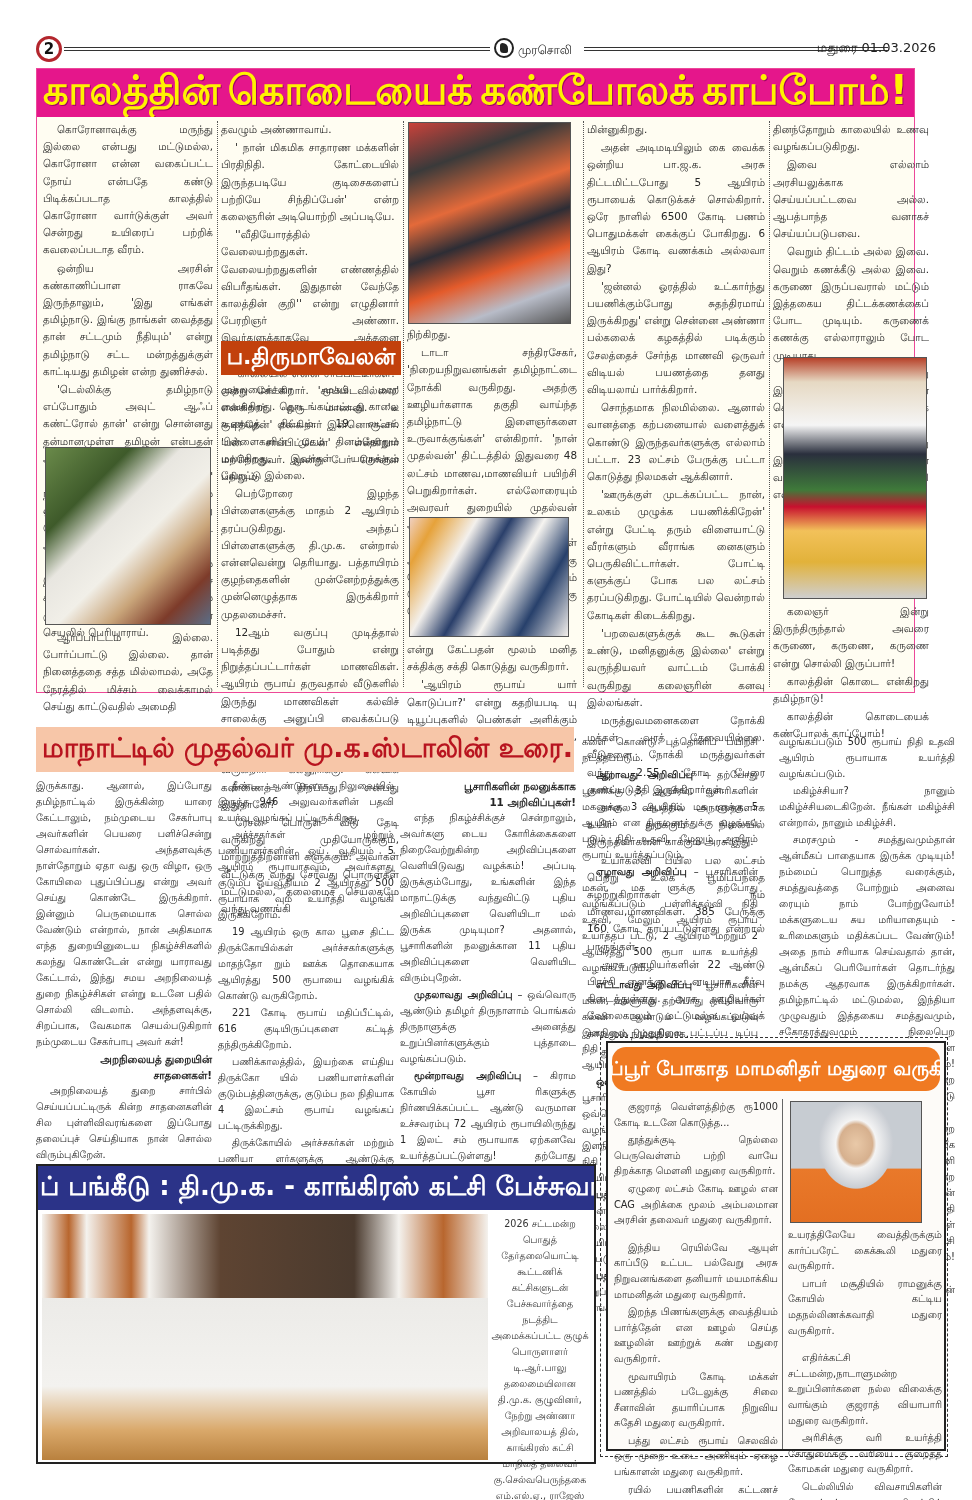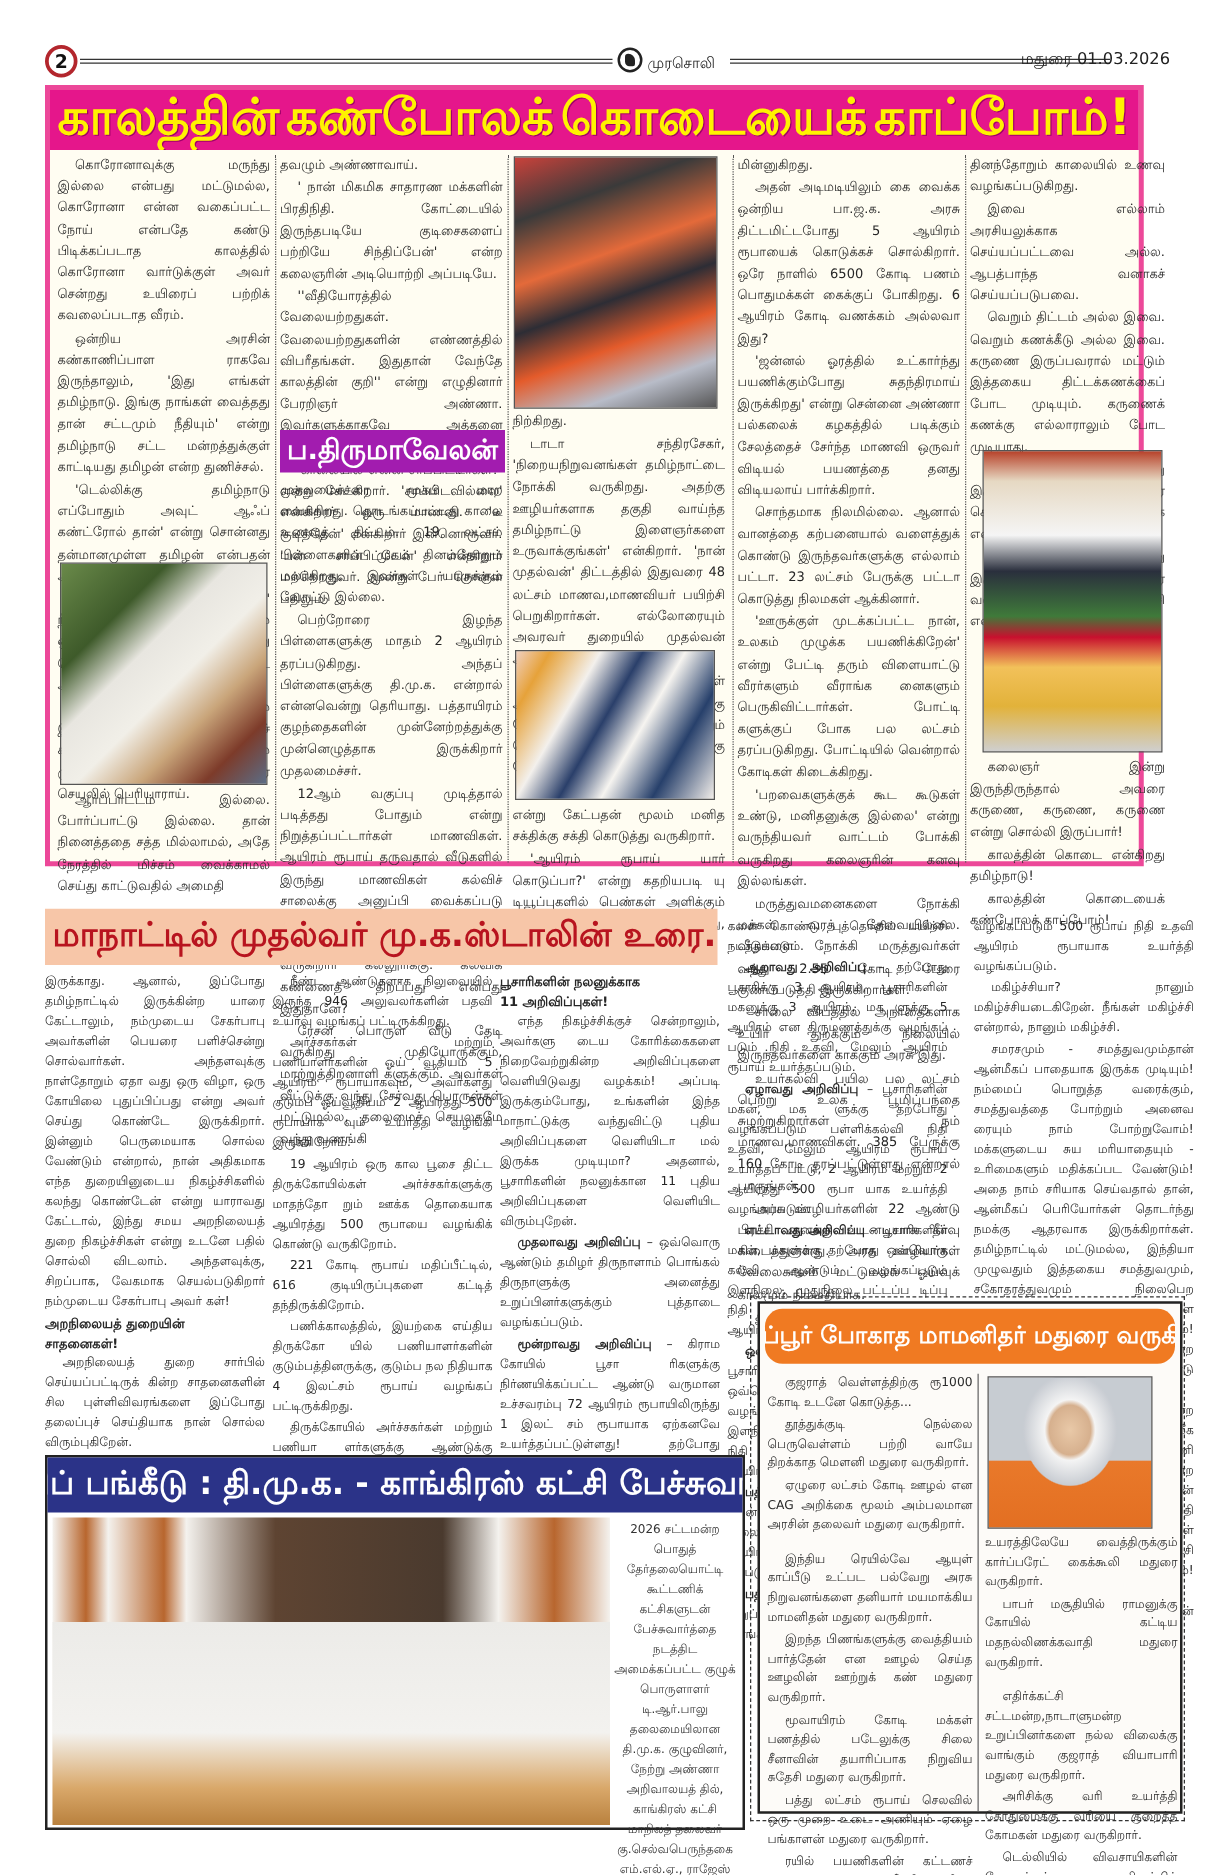--- a/index.html
+++ b/index.html
@@ -12,35 +12,35 @@
     font: bold 15px "DejaVu Sans", sans-serif; text-align: center; line-height: 20px; color: #111; }
   .rule { position: absolute; height: 4px; border-top: 1px solid #333; border-bottom: 1px solid #333; top: 11px; }
   .rule.r1 { left: 28px; width: 426px; }
   .rule.r2 { left: 548px; width: 304px; }
   .logo { position: absolute; left: 458px; top: 2px; display: flex; align-items: flex-end; gap: 4px; font-size: 12px; }
   .logo-icon { width: 20px; height: 20px; border: 2px solid #222; border-radius: 50%; display: inline-block; position: relative; }
   .logo-icon::after { content: ""; position: absolute; left: 4px; top: 3px; width: 8px; height: 10px; background: #222; border-radius: 3px 6px 2px 4px; }
   .edition { position: absolute; right: 0; top: 4px; font-size: 13px; color: #222; }
 
   
-  .story1 { position: absolute; left: 36px; top: 68px; width: 879px; height: 625px; border: 4px solid #ec4899; background: #fffdf2; }
+  .story1 { position: absolute; left: 36px; top: 68px; width: 879px; height: 625px; border: 1px solid #ec4899; background: #fffdf2; }
   .headline1 { height: 48px; background: #e5168b; display: flex; align-items: center; justify-content: space-between; padding: 0 6px;
     color: #fff200; font: bold 40px "DejaVu Sans", sans-serif; letter-spacing: 0px; white-space: nowrap; overflow: hidden; }
   .headline1 span { text-shadow: 1px 1px 0 #a0006a; }
   .col { position: absolute; font-size: 10.4px; line-height: 17.2px; text-align: justify; color: #262626; }
   .col p { text-indent: 14px; margin-bottom: 1px; }
   .dot-sep { position: absolute; width: 0; border-left: 1px dotted #555; }
   .photo { position: absolute; border: 1px solid #555; overflow: hidden; }
-  .byline { position: absolute; left: 184px; top: 272px; width: 180px; height: 34px; background: #a21caf; color: #fff;
+  .byline { position: absolute; left: 184px; top: 272px; width: 180px; height: 34px; background: #c2410c; color: #fff;
     font: bold 22px "DejaVu Sans", sans-serif; display: flex; align-items: center; justify-content: center; }
 
   
   .speech-head { position: absolute; left: 36px; top: 727px; width: 538px; height: 45px; background: #f7c6a8; display: flex; align-items: center; padding-left: 6px; white-space: nowrap; overflow: hidden; }
   .speech-title { color: #b8141f; font: bold 27px "DejaVu Sans", sans-serif; }
-  .subhead { text-align: left; font-weight: bold; font-size: 10.4px; line-height: 16px; }
+  .subhead { text-align: right; font-weight: bold; font-size: 10.4px; line-height: 16px; }
   .bold-lead { font-weight: bold; }
 
   
   .alliance { position: absolute; left: 36px; top: 1164px; width: 560px; height: 300px; border: 2px solid #222; background: #fff; }
   .alliance-head { height: 44px; background: #2b3388; color: #fff; font: bold 26px "DejaVu Sans", sans-serif; display: flex; align-items: center; justify-content: center; white-space: nowrap; overflow: hidden; }
   .alliance-caption { position: absolute; left: 452px; top: 50px; width: 100px; font-size: 9.6px; line-height: 16px; text-align: center; color: #333; }
 
   
   .manipur-outer { position: absolute; left: 600px; top: 1037px; width: 348px; height: 420px; border: 1px dashed #333; }
   .manipur { position: absolute; left: 606px; top: 1041px; width: 340px; height: 410px; border: 2px solid #222; background: #fdfbf8; }
@@ -60,22 +60,22 @@
     <span class="logo-icon"></span>
     <span>முரசொலி</span>
   </div>
   <div class="rule r2"></div>
   <div class="edition">மதுரை 01.03.2026</div>
 </div>
 
 <div class="story1">
   <div class="headline1">
     <span>காலத்தின்</span>
+    <span>கொடையைக்</span>
     <span>கண்போலக்</span>
-    <span>கொடையைக்</span>
     <span>காப்போம்!</span>
   </div>
 
   <div class="col" style="left:6px; top:52px; width:170px;">
     <p>கொரோனாவுக்கு மருந்து இல்லை என்பது மட்டுமல்ல, கொரோனா என்ன வகைப்பட்ட நோய் என்பதே கண்டு பிடிக்கப்படாத காலத்தில் கொரோனா வார்டுக்குள் அவர் சென்றது உயிரைப் பற்றிக் கவலைப்படாத வீரம்.</p>
     <p>ஒன்றிய அரசின் கண்காணிப்பாள ராகவே இருந்தாலும், 'இது எங்கள் தமிழ்நாடு. இங்கு நாங்கள் வைத்தது தான் சட்டமும் நீதியும்' என்று தமிழ்நாடு சட்ட மன்றத்துக்குள் காட்டியது தமிழன் என்ற துணிச்சல்.</p>
     <p>'டெல்லிக்கு தமிழ்நாடு எப்போதும் அவுட் ஆஃப் கண்ட்ரோல் தான்' என்று சொன்னது தன்மானமுள்ள தமிழன் என்பதன் அடையாளம்.</p>
     <p>எதேச்சதிகாரம் காட்டும் அரசை, ' நீ மாநிலங்களை ஒன்றிணைக்கும் ஒன்றிய அரசு தானே?' என்று சொல்லும் அரசமைப்புச் சட்ட அஞ்சாமை.</p>
     <p>சமூகநீதியில் துளியும் சமரசம் இல்லாமல், அனைத்துச் சாதியினரும் அர்ச்சகர் என்ற சட்டம் முதல் சமூக நீதி விடுதிகள் வரை செயலில் பெரியாராய்.</p>
   </div>

